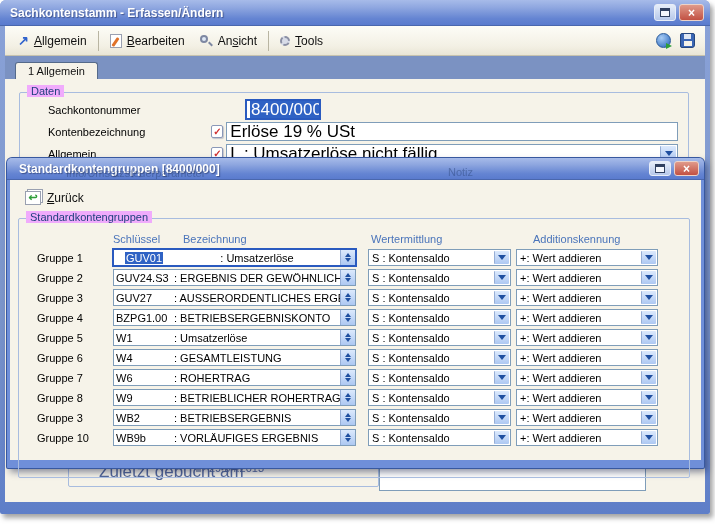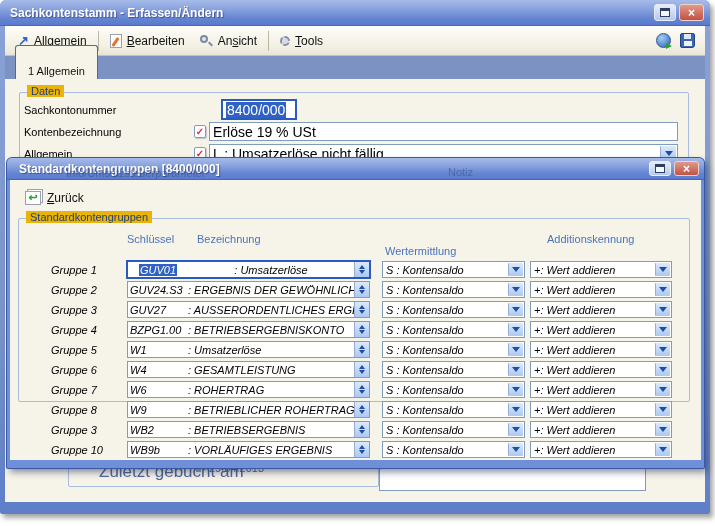--- a/index.html
+++ b/index.html
@@ -64,38 +64,38 @@
   .ico-save { position:relative; width:15px; height:15px; background:#3a66b4;
               border-radius:2px 2px 3px 2px; border:1px solid #26477e; display:inline-block; }
   .ico-save .shutter { position:absolute; left:3px; top:0; width:7px; height:5px; background:#dfe7f4; }
   .ico-save .label { position:absolute; left:3px; bottom:1px; width:8px; height:5px; background:#f6f3e9; }
   .right-icons { display:flex; gap:9px; align-items:center; padding-right:4px; }
 
   .content { background:#7b92c2; }
   .tabstrip { height:23px; background:#7b92c2; display:flex; align-items:flex-end; padding-left:10px; }
   .tab {
     background:#f6f3e9; border:1px solid #55central6a8a; border:1px solid #556a8a; border-bottom:none;
-    border-radius:3px 3px 0 0; padding:19px 12px 2px; font-size:11px; color:#111;
+    border-radius:3px 3px 0 0; padding:2px 12px 2px; font-size:11px; color:#111;
   }
   .page { position:relative; background:#f6f3e9; height:423px; }
 
   
   .groupbox { position:absolute; border:1px solid #a8bcdf; border-radius:2px; }
-  .gb-label { position:absolute; top:-8px; left:7px; background:#eab308; padding:0 4px;
+  .gb-label { position:absolute; top:-8px; left:7px; background:#f0abfc; padding:0 4px;
               font-size:11px; color:#1f3f7d; white-space:nowrap; }
 
   .gb-daten { left:14px; top:13px; width:670px; height:160px; }
-  .fieldrows { position:absolute; left:4px; top:7px; right:10px; }
+  .fieldrows { position:absolute; left:28px; top:7px; right:10px; }
   .frow { display:flex; align-items:center; height:19px; margin-bottom:3px; }
   .flabel { width:182px; font-size:11px; color:#000; }
   .chk { width:13px; height:13px; background:#fff; border:1px solid #8a98b8; border-radius:2px;
          display:flex; align-items:center; justify-content:center; font-size:10px; font-weight:bold;
          color:#d03030; margin-right:3px; box-shadow:1px 1px 1px rgba(120,130,160,.4); }
   .chk-spacer { width:16px; }
-  .tfield { height:19px; background:#fff; border:1px solid #7f9db9; font-size:14px;
+  .tfield { height:19px; background:#fff; border:1px solid #7f9db9; font-size:17px;
             padding:2px 3px; display:flex; align-items:center; overflow:hidden; white-space:nowrap; }
   .tfield.focused { border-color:#2a5abf; box-shadow:0 0 0 1px #2a5abf; }
   .sel { background:#2f62c4; color:#fff; padding:0 1px; }
   .w-konto { width:74px; }
   .w-wide { width:502px; }
   .ddwrap { position:relative; }
   .dd-arrow-btn { position:absolute; right:1px; top:1px; bottom:1px; width:16px;
                   background:linear-gradient(180deg,#dce9fc,#adc8f2); border-left:1px solid #96aed6;
                   display:flex; align-items:center; justify-content:center; border-radius:1px; }
   .ar { width:0; height:0; border-left:4px solid transparent; border-right:4px solid transparent;
@@ -121,29 +121,29 @@
   .dialog .cap-btn { height:15px; }
   .dlg-body { position:relative; background:#f6f3e9; height:280px; }
   .back-row { padding:7px 0 0 10px; }
   .back-btn { display:inline-flex; align-items:center; gap:6px; padding:2px 8px 2px 4px;
               font-size:12px; color:#111; border:1px solid transparent; border-radius:2px; }
   .ico-back { position:relative; width:16px; height:14px; background:#fff; border:1px solid #9aa0b0;
               box-shadow:2px -2px 0 -1px #fff, 2px -2px 0 0 #9aa0b0;
               display:inline-flex; align-items:center; justify-content:center;
               color:#2f9e3a; font-weight:bold; font-size:11px; line-height:1; }
 
-  .gb-std { left:8px; top:38px; width:672px; height:184px;padding-left:14px; }
+  .gb-std { left:8px; top:38px; width:672px; height:260px; }
   .thead { display:flex; margin:14px 0 4px; padding-left:18px; font-size:11px; color:#4a74ba; }
   .th-label-spacer { width:76px; }
   .th-key { width:243px; position:relative; }
   .th-bez { position:absolute; left:70px; top:0; }
-  .th-wert { width:143px; margin-left:12px; padding-left:3px;margin-top:12px; }
+  .th-wert { width:143px; margin-left:12px; padding-left:3px; }
   .th-add { width:142px; margin-left:19px; padding-left:3px; }
 
-  .trow { display:flex; align-items:center; height:17px; margin-bottom:3px; padding-left:18px;font-style:italic; }
+  .trow { display:flex; align-items:center; height:17px; margin-bottom:3px; padding-left:18px; }
   .rlabel { width:76px; font-size:11px; color:#000; }
   .keyctl { width:243px; height:17px; background:#fff; border:1px solid #7f9db9; display:flex;
             align-items:center; font-size:11px; overflow:hidden; }
   .keyctl.focused { border-color:#2a5abf; box-shadow:0 0 0 1px #2a5abf;text-align:center; }
   .keybox { width:60px; padding:0 2px; white-space:nowrap; overflow:hidden; }
   .desc { flex:1; white-space:nowrap; overflow:hidden; }
   .spin { width:15px; align-self:stretch; background:linear-gradient(180deg,#dce9fc,#adc8f2);
           border-left:1px solid #96aed6; display:flex; flex-direction:column; align-items:center;
           justify-content:center; gap:1px; }
   .tu { width:0; height:0; border-left:3px solid transparent; border-right:3px solid transparent;

